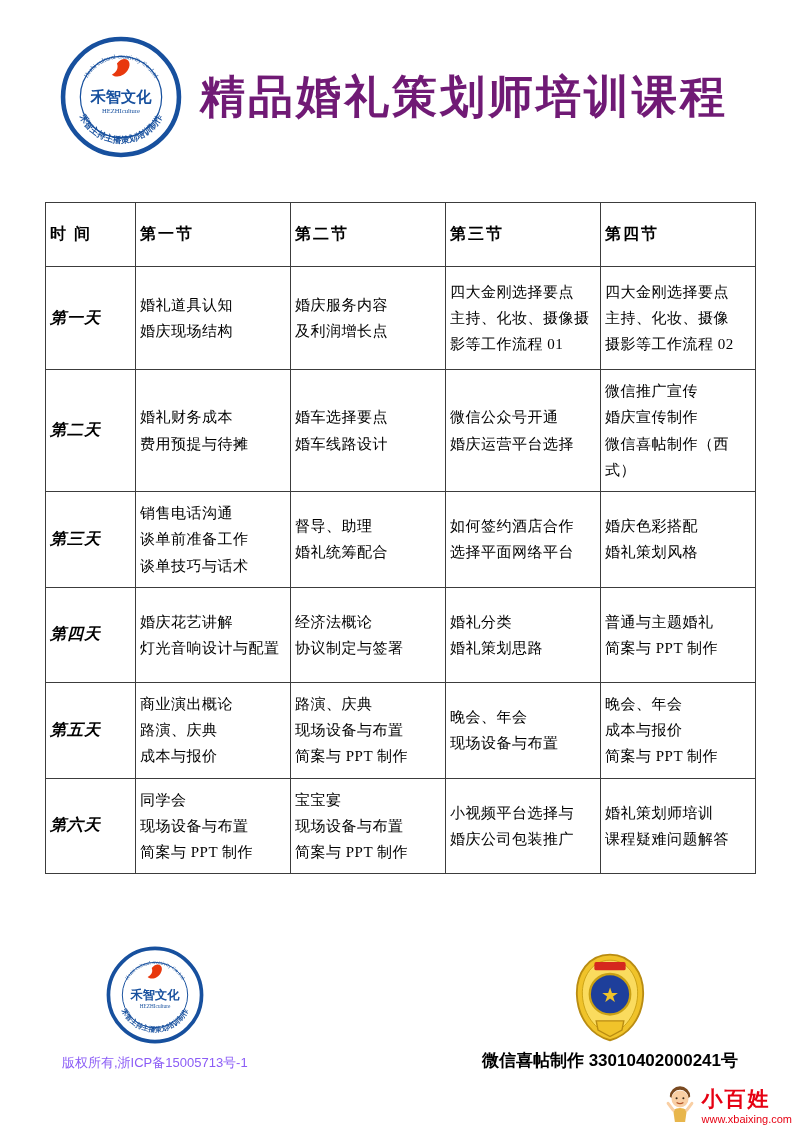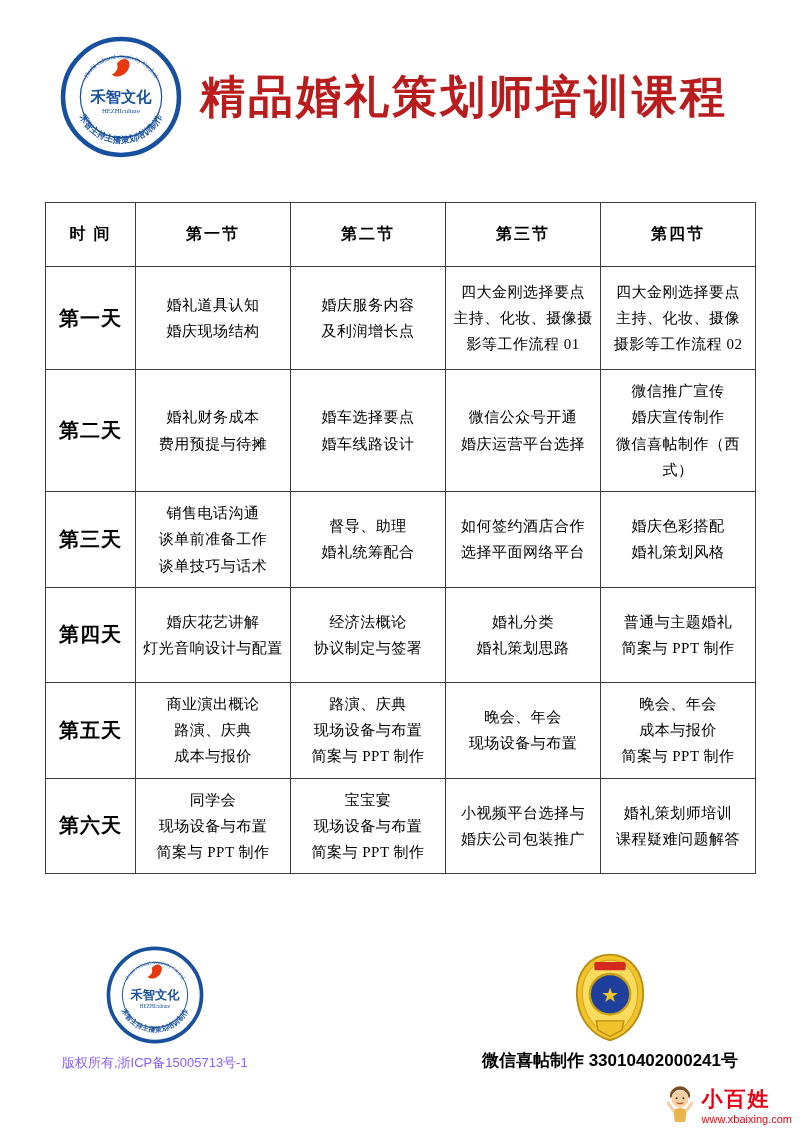--- a/index.html
+++ b/index.html
@@ -21,41 +21,41 @@
     align-items: center;
     padding: 36px 54px 0 60px;
   }
   .logo-svg { width: 122px; height: 122px; flex: 0 0 auto; }
   .page-title {
     flex: 1;
     text-align: center;
     font-size: 45px;
     font-weight: 900;
     letter-spacing: 3px;
-    color: #b91c1c;
+    color: #701a75;
   }
 
   
   .table-wrap { margin: 44px auto 0; width: 710px; }
   table.course-table {
     width: 710px;
     border-collapse: collapse;
     table-layout: fixed;
   }
   table.course-table th, table.course-table td {
     border: 1px solid #3c3c3c;
-    text-align: center;
+    text-align: left;
     vertical-align: middle;
     padding: 8px 4px;
   }
   thead tr { height: 64px; }
   thead th { font-size: 16px; font-weight: bold; letter-spacing: 2px; }
   tbody tr { height: 95px; }
   tbody tr:first-child { height: 103px; }
-  tbody th.time-cell { font-size: 20px; font-weight: bold; letter-spacing: 1px; }
+  tbody th.time-cell { font-size: 16px; font-weight: bold; letter-spacing: 1px; font-style: italic; }
   td.course-cell {
     font-size: 15px;
     line-height: 1.75;
     white-space: pre-line;
     letter-spacing: 0.5px;
   }
 
   
   .footer {
     margin-top: 72px;

